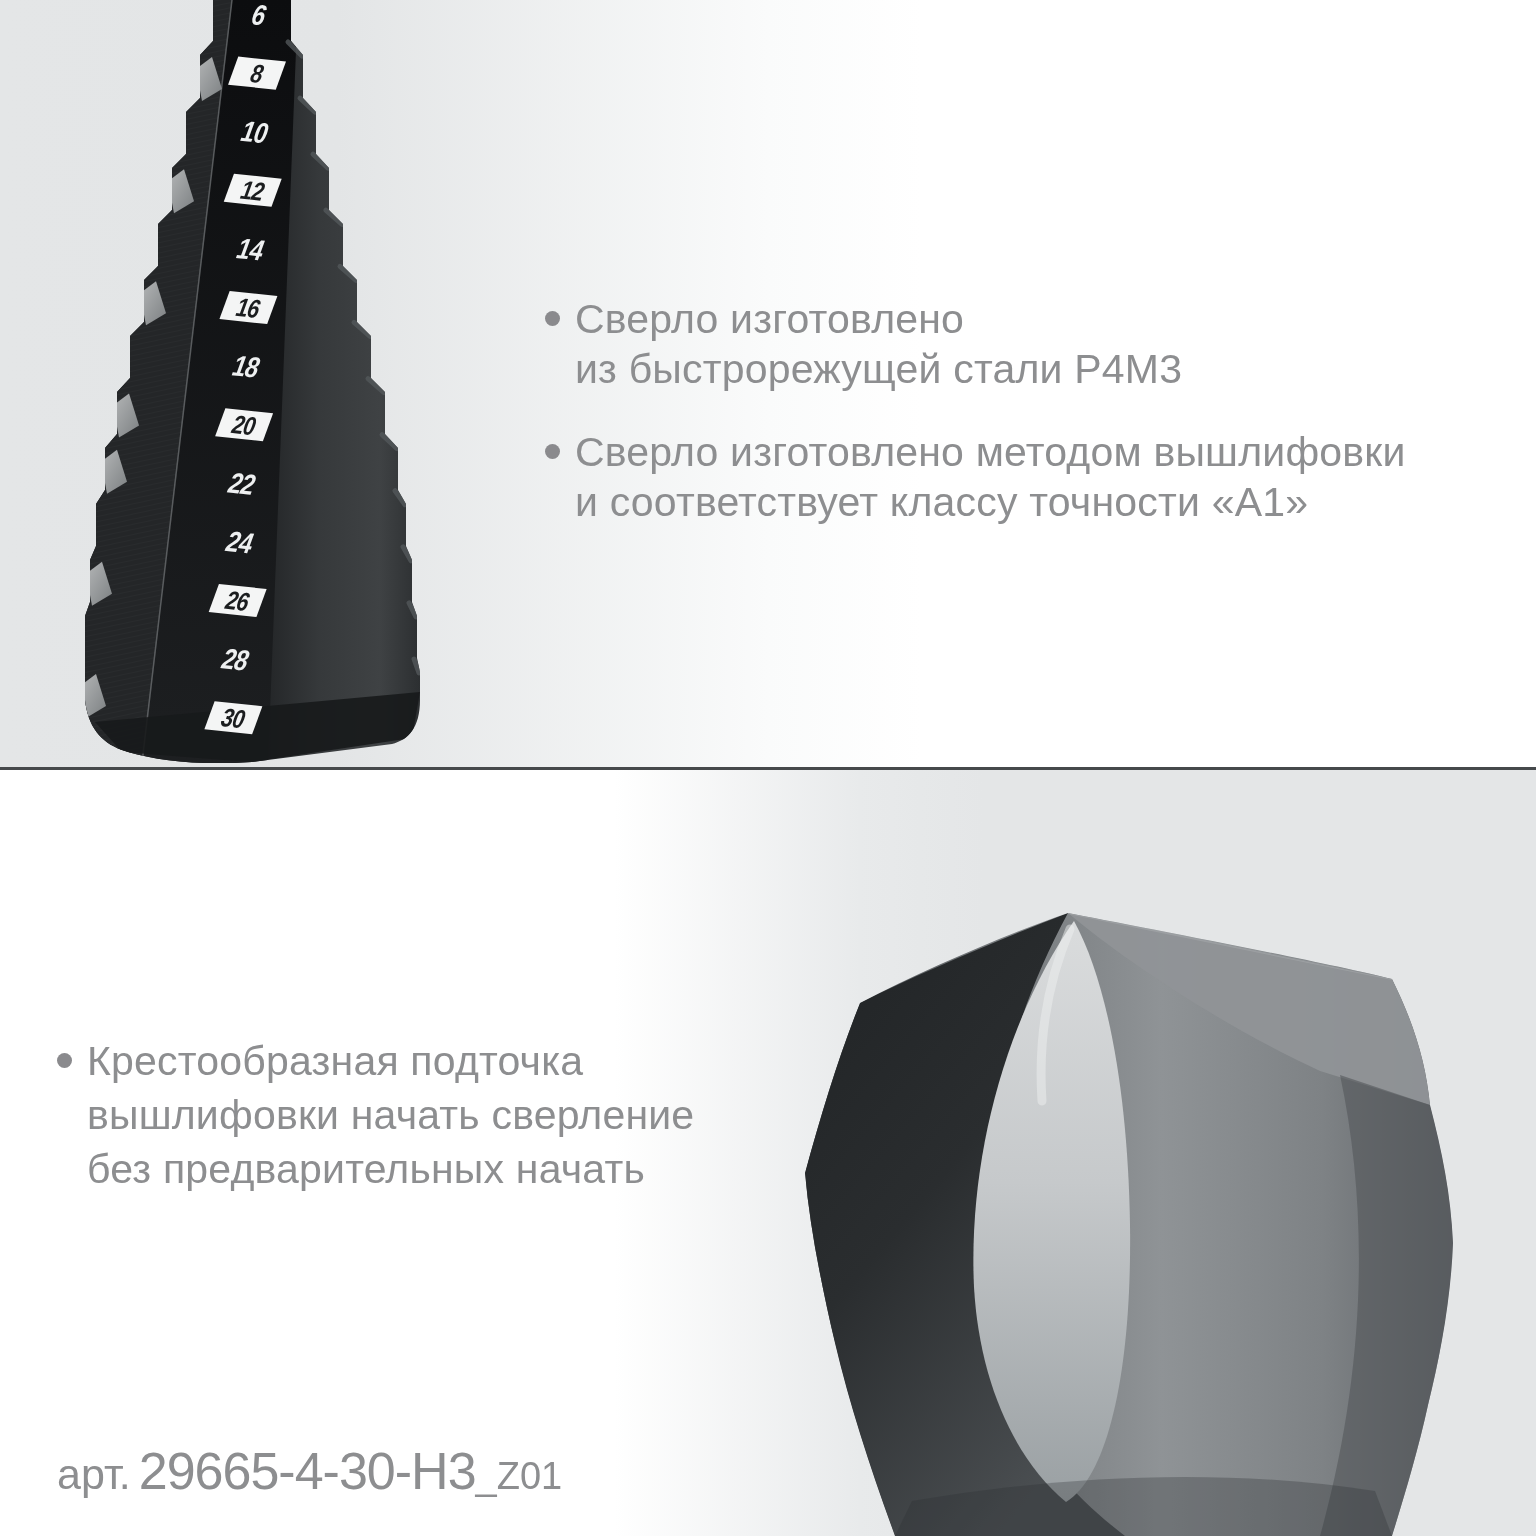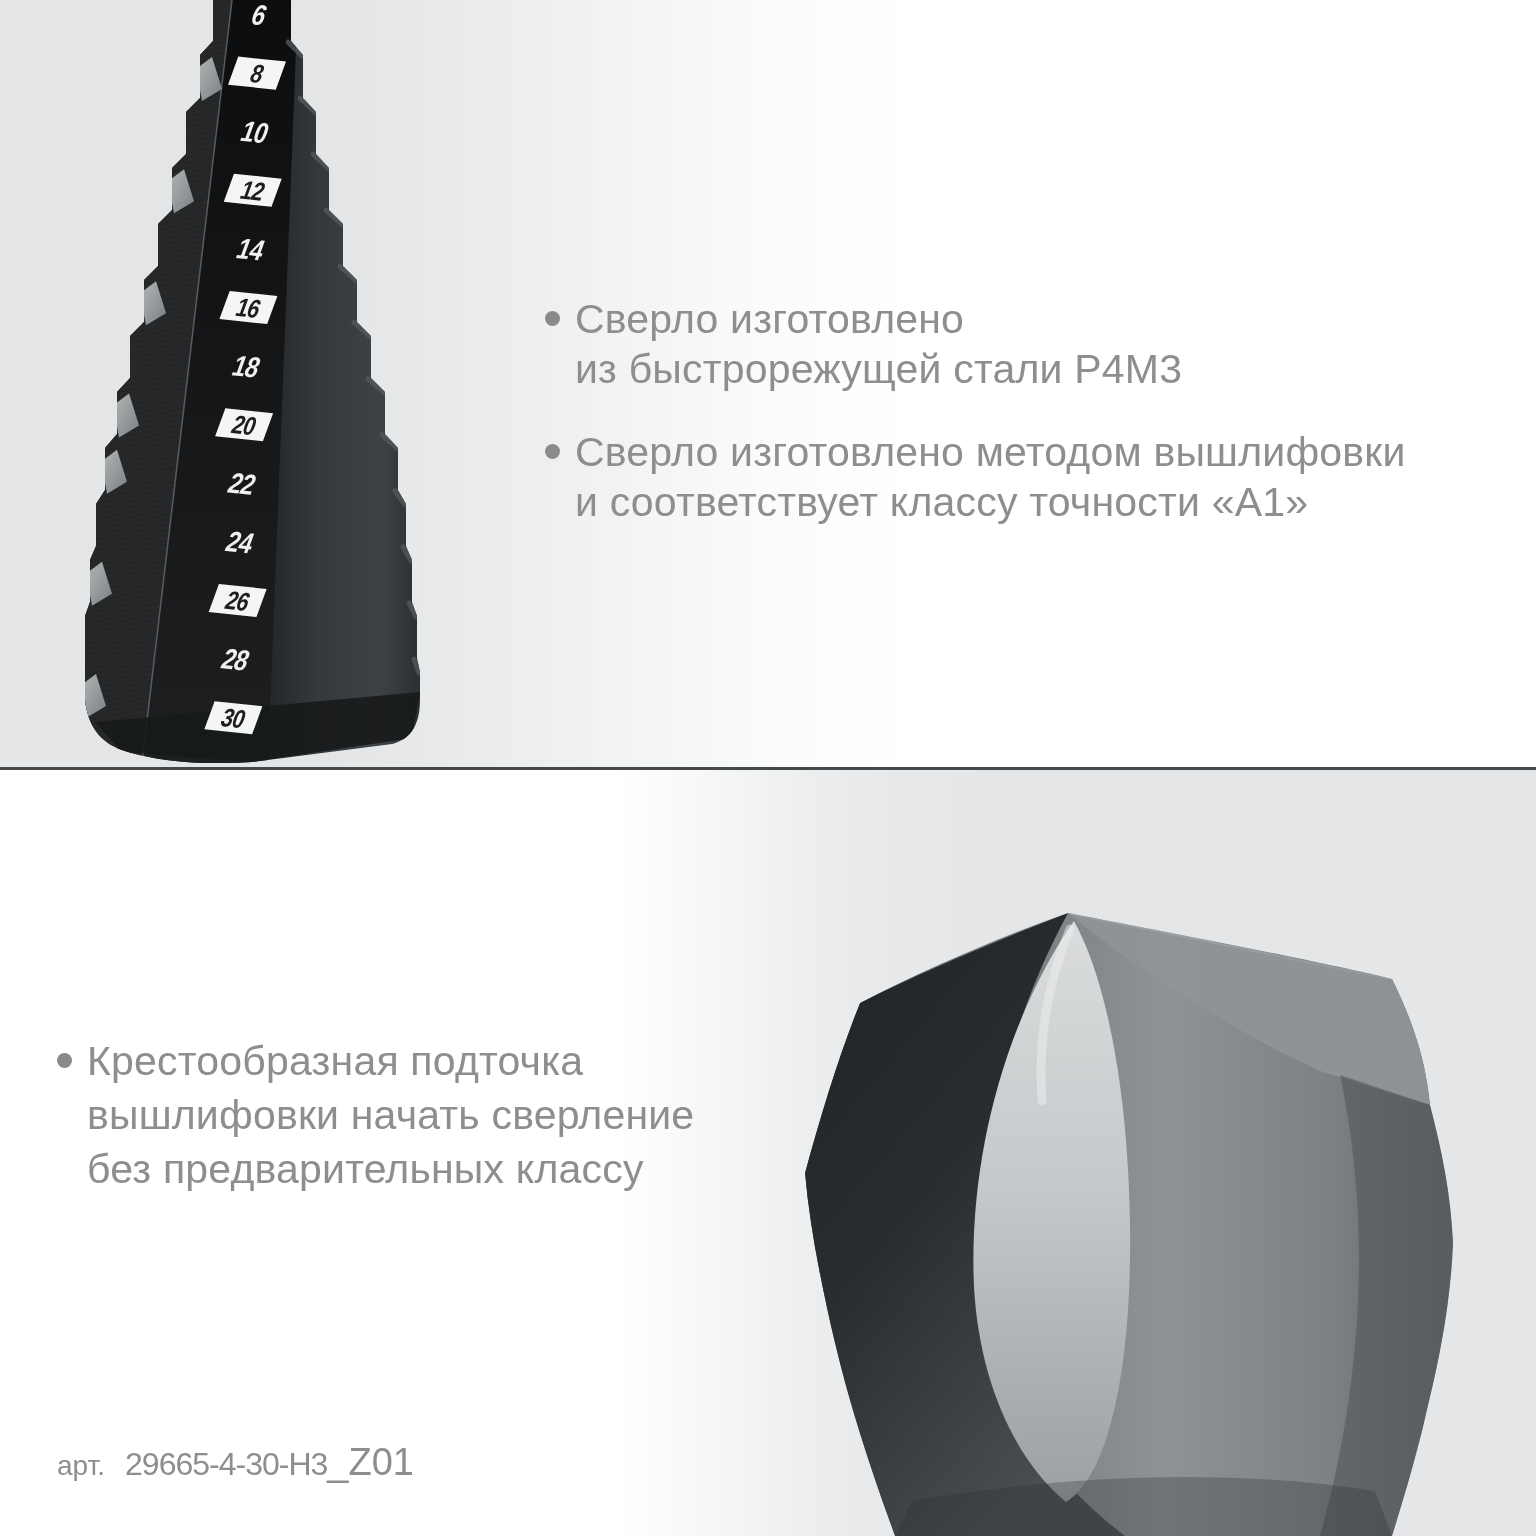--- a/index.html
+++ b/index.html
@@ -49,22 +49,22 @@
   }
   .bullets-bottom .bullet-line { line-height: 54px; }
 
   .article-line {
     position: absolute;
     left: 57px;
     top: 671px;
     color: #8d8e90;
     white-space: nowrap;
   }
-  .art-prefix { font-size: 28px; }
-  .art-number { font-size: 32px; letter-spacing: -1px; margin-left: 20px; }
+  .art-prefix { font-size: 43px; }
+  .art-number { font-size: 52px; letter-spacing: -1px; margin-left: 8px; }
   .art-suffix { font-size: 38px; }
 </style>
 </head>
 <body>
 
 <div class="page">
 
   <section class="top-section">
 
     <svg class="drill-photo" width="460" height="763" viewBox="0 0 460 763">
@@ -232,21 +232,21 @@
         <path fill="none" d="M290,34 C268,86 258,146 262,206" stroke="#eef0f0" stroke-width="9" opacity="0.5" stroke-linecap="round"></path>
       </g>
     </svg>
 
     <div class="bullets bullets-bottom" id="bottom-bullets">
         <div class="bullet">
           <span class="dot"></span>
           <div>
             <div class="bullet-line">Крестообразная подточка</div>
             <div class="bullet-line">вышлифовки начать сверление</div>
-            <div class="bullet-line">без предварительных классу</div>
+            <div class="bullet-line">без предварительных начать</div>
           </div>
         </div>
       </div>
 
     <div class="article-line">
       <span class="art-prefix">арт.</span><span class="art-number">29665-4-30-Н3</span><span class="art-suffix">_Z01</span>
     </div>
   </section>
 </div>
 

